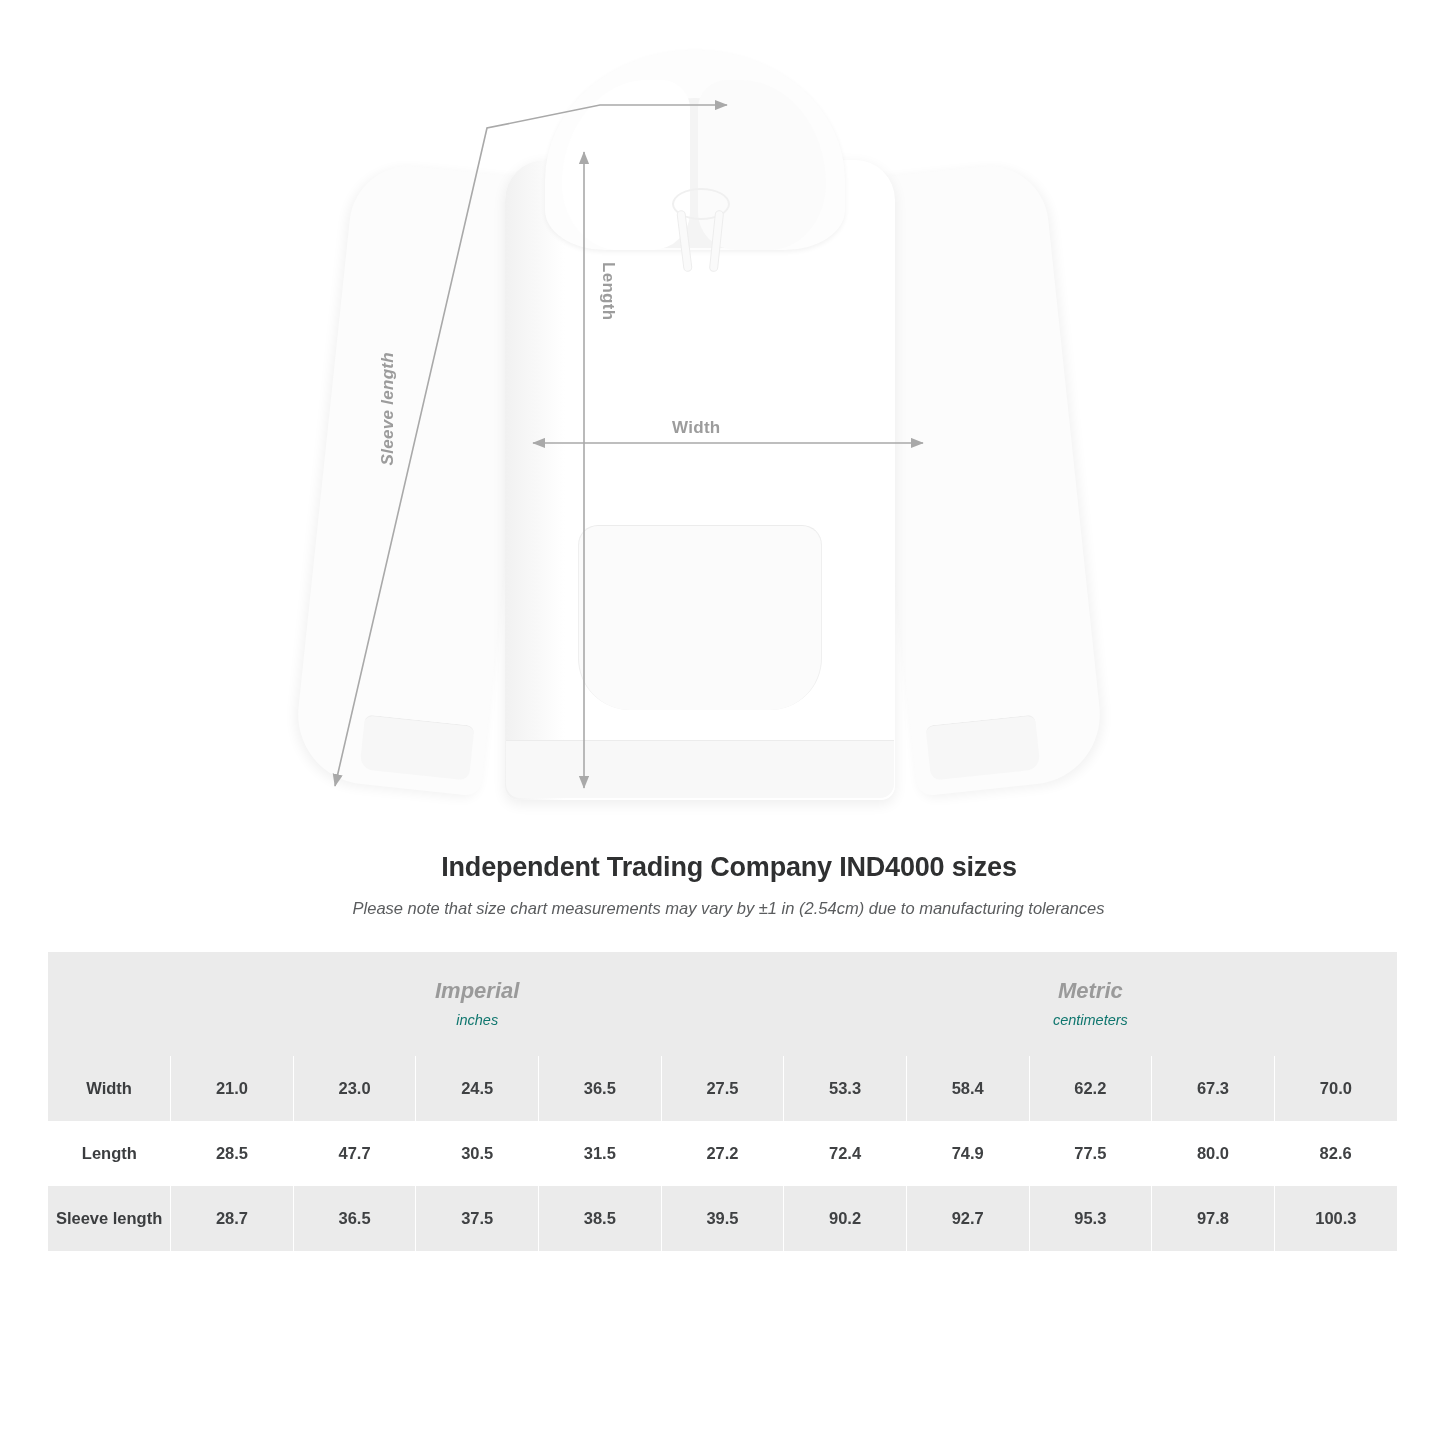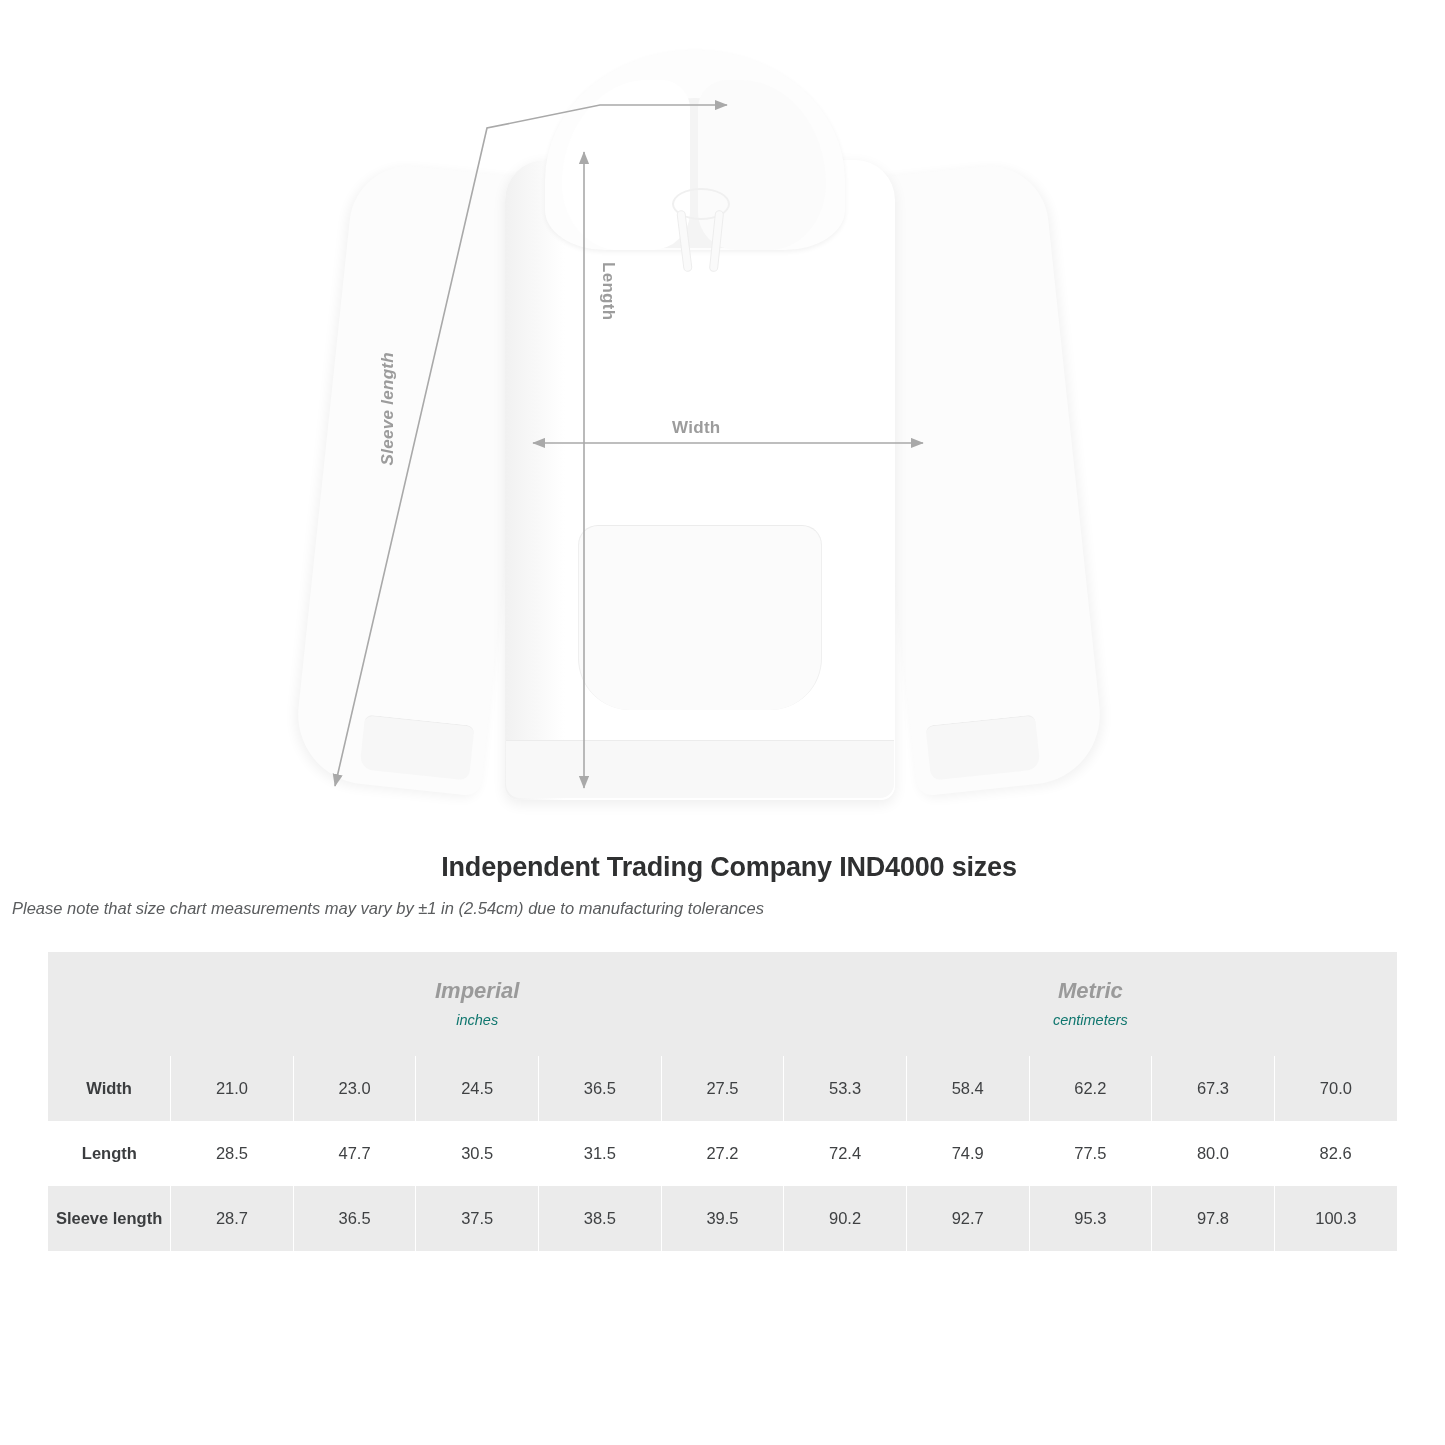--- a/index.html
+++ b/index.html
@@ -211,21 +211,21 @@
   .title {
     text-align: center;
     font-size: 27px;
     font-weight: bold;
     color: #2f3031;
     margin: 22px 0 0 0;
     letter-spacing: -0.2px;
     padding-left: 13px;
   }
   .subtitle {
-    text-align: left;
+    text-align: center;
     font-size: 16.5px;
     color: #5a5c5e;
     font-style: italic;
     margin: 16px 0 0 12px;
   }
 
   
   .table-wrap {
     margin: 34px 48px 4px 48px;
   }
@@ -262,20 +262,21 @@
   }
   .hdr td.col {
     font-weight: normal;
     color: #5d5f61;
   }
   tbody tr td {
     text-align: center;
     font-size: 16.5px;
     color: #3f4143;
     padding: 23px 0;
+    font-weight: bold;
   }
   tbody tr td.rowlabel {
     font-weight: bold;
     color: #3b3d3f;
   }
   tr.shade td { background: #ebebeb; }
   tr.plain td { background: #ffffff; }
   td.sep { border-left: 1px solid #ffffff; }
   tr.shade td.sepd { border-left: 1px solid #ffffff; }
 </style>

